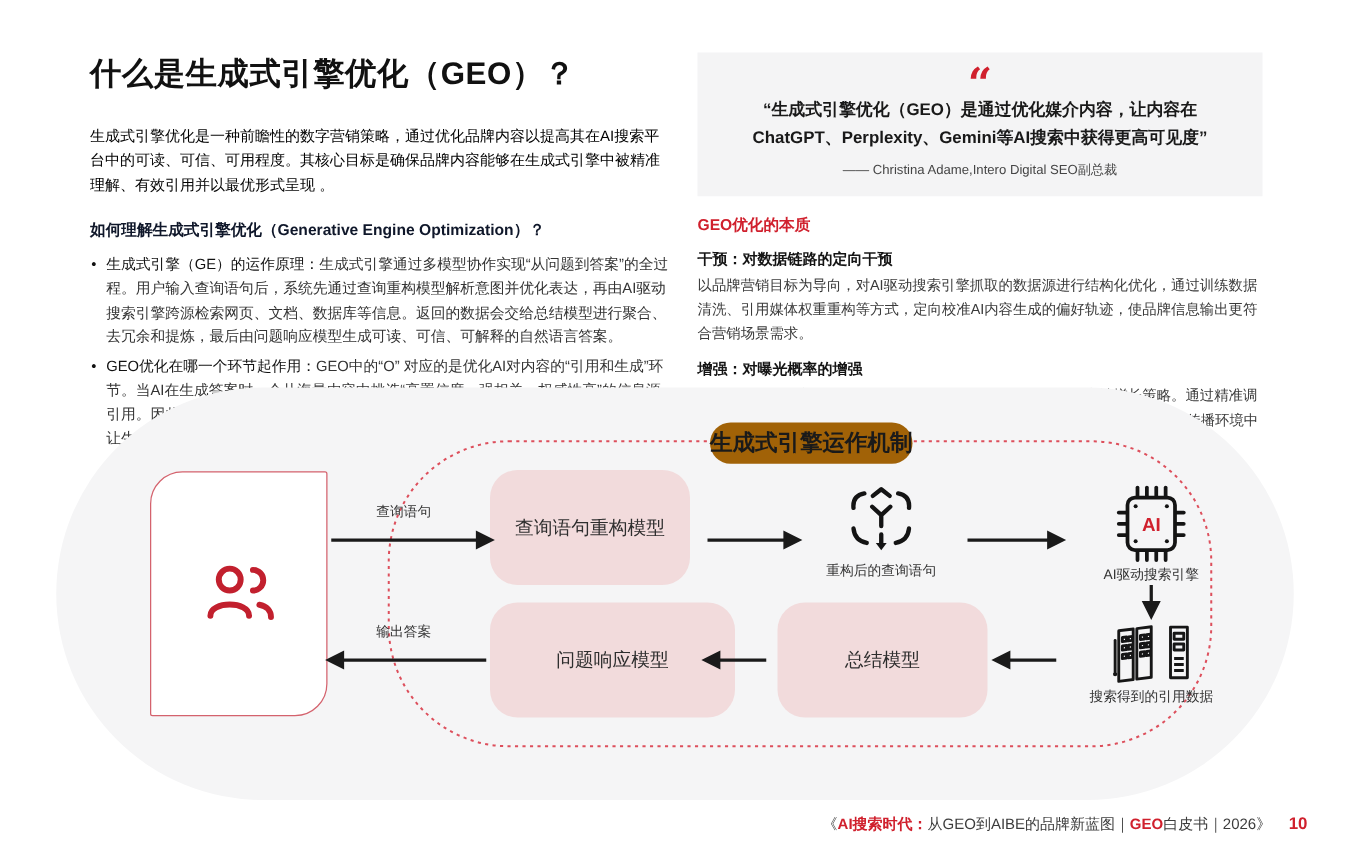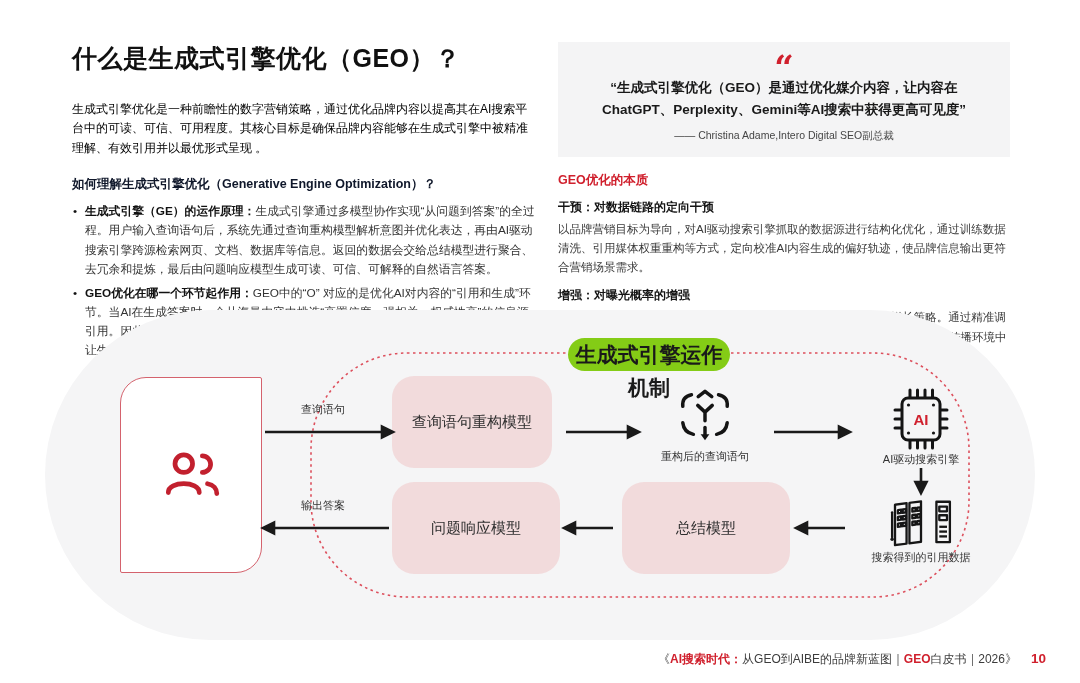--- a/index.html
+++ b/index.html
@@ -14,43 +14,43 @@
   .abs { position: absolute; }
 
   
   .col-left { left:72px; top:42px; width:466px; }
   .page-title { font-size:25px; font-weight:bold; color:#111; letter-spacing:0.5px; margin-bottom:25px; }
   .intro { font-size:12px; line-height:1.62; color:#000000; }
   .red-head { margin-top:18px; font-size:12.5px; font-weight:bold; color:#0f172a; }
   .bullets { margin-top:9px; list-style:none; }
   .bullets li { position:relative; padding-left:13px; font-size:11.8px; line-height:1.62; color:#333; margin-bottom:5px; }
   .bullets li::before { content:"•"; position:absolute; left:1px; top:0; color:#111; }
-  .lead { font-weight:bold; color:#111;margin-top:9px; }
+  .lead { font-weight:normal; color:#111;margin-top:9px; }
 
   
   .col-right { left:558px; top:42px; width:452px; }
   .quote-card { background:#f4f4f5; padding:8px 20px 14px; text-align:center; }
   .qmark { color:#d0202d; font-family:"DejaVu Serif", serif; font-weight:bold; font-size:34px; line-height:1; height:26px; }
   .qtext { font-size:13.5px; font-weight:bold; line-height:1.6; color:#191919; margin-top:1px;text-align:center; }
   .qattr { font-size:10.5px; color:#454545; margin-top:9px; }
   .r-head { margin-top:15px; font-size:12.5px; font-weight:bold; color:#d0202d; }
   .r-sub { margin-top:10px; font-size:12px; font-weight:bold; color:#141414; }
   .r-para { margin-top:4px; font-size:11.5px; line-height:1.66; color:#3a3a3a; }
 
   
   .diagram { left:45px; top:310px; width:990px; height:330px; background:#f5f5f6; border-radius:168px; }
-  .pill { left:523px; top:28px; width:162px; height:33px; background:#84cc16; border-radius:17px;
-          font-size:21px; font-weight:bold; color:#1a1a1a; text-align:center; line-height:33px; z-index:5; }
+  .pill { left:523px; top:28px; width:162px; height:33px; background:#a16207; border-radius:17px;
+          font-size:18px; font-weight:bold; color:#1a1a1a; text-align:center; line-height:33px; z-index:5; }
   .person-card { left:75px; top:67px; width:142px; height:196px; background:#fff;
                  border:1.5px solid #d4626d; border-radius:26px 2px 26px 2px; z-index:2; }
   .person-card svg { position:absolute; left:50%; top:50%; transform:translate(-50%,-50%); }
   .pnode { position:absolute; background:#f2dbdc; border-radius:22px; display:flex; align-items:center;
            justify-content:center; font-size:15px; color:#2e2e2e; z-index:2; }
   .node-rebuild  { left:347px; top:66px;  width:160px; height:92px; }
-  .node-response { left:347px; top:172px; width:168px; height:92px; }
+  .node-response { left:347px; top:172px; width:196px; height:92px; }
   .node-summary  { left:577px; top:172px; width:168px; height:92px; }
   .dlabel { position:absolute; font-size:11px; color:#333; text-align:center; z-index:4; }
   .lbl-query   { left:228px; top:92px;  width:100px; }
   .lbl-answer  { left:228px; top:188px; width:100px; }
   .lbl-rebuilt { left:575px; top:139px; width:170px; }
   .lbl-engine  { left:796px; top:142px; width:160px; }
   .lbl-cited   { left:786px; top:240px; width:180px; }
   .icon-abs { position:absolute; z-index:2; }
   .flow-svg { position:absolute; left:0; top:0; z-index:3; pointer-events:none; }
 

